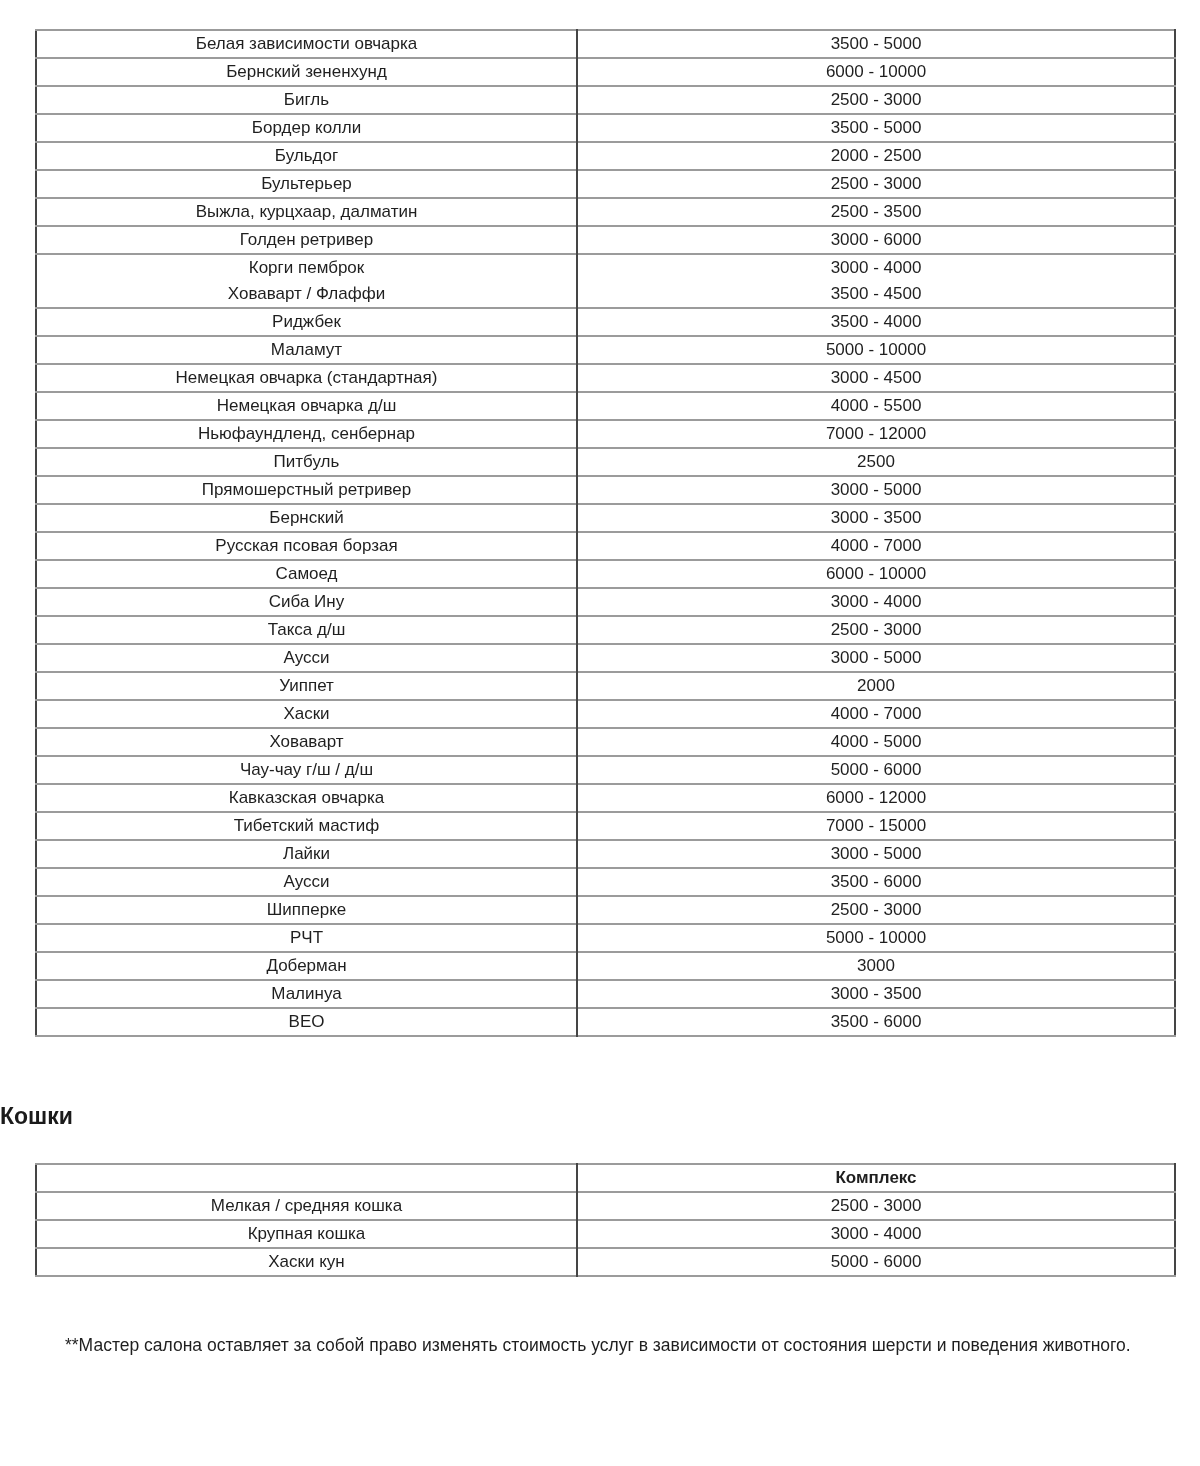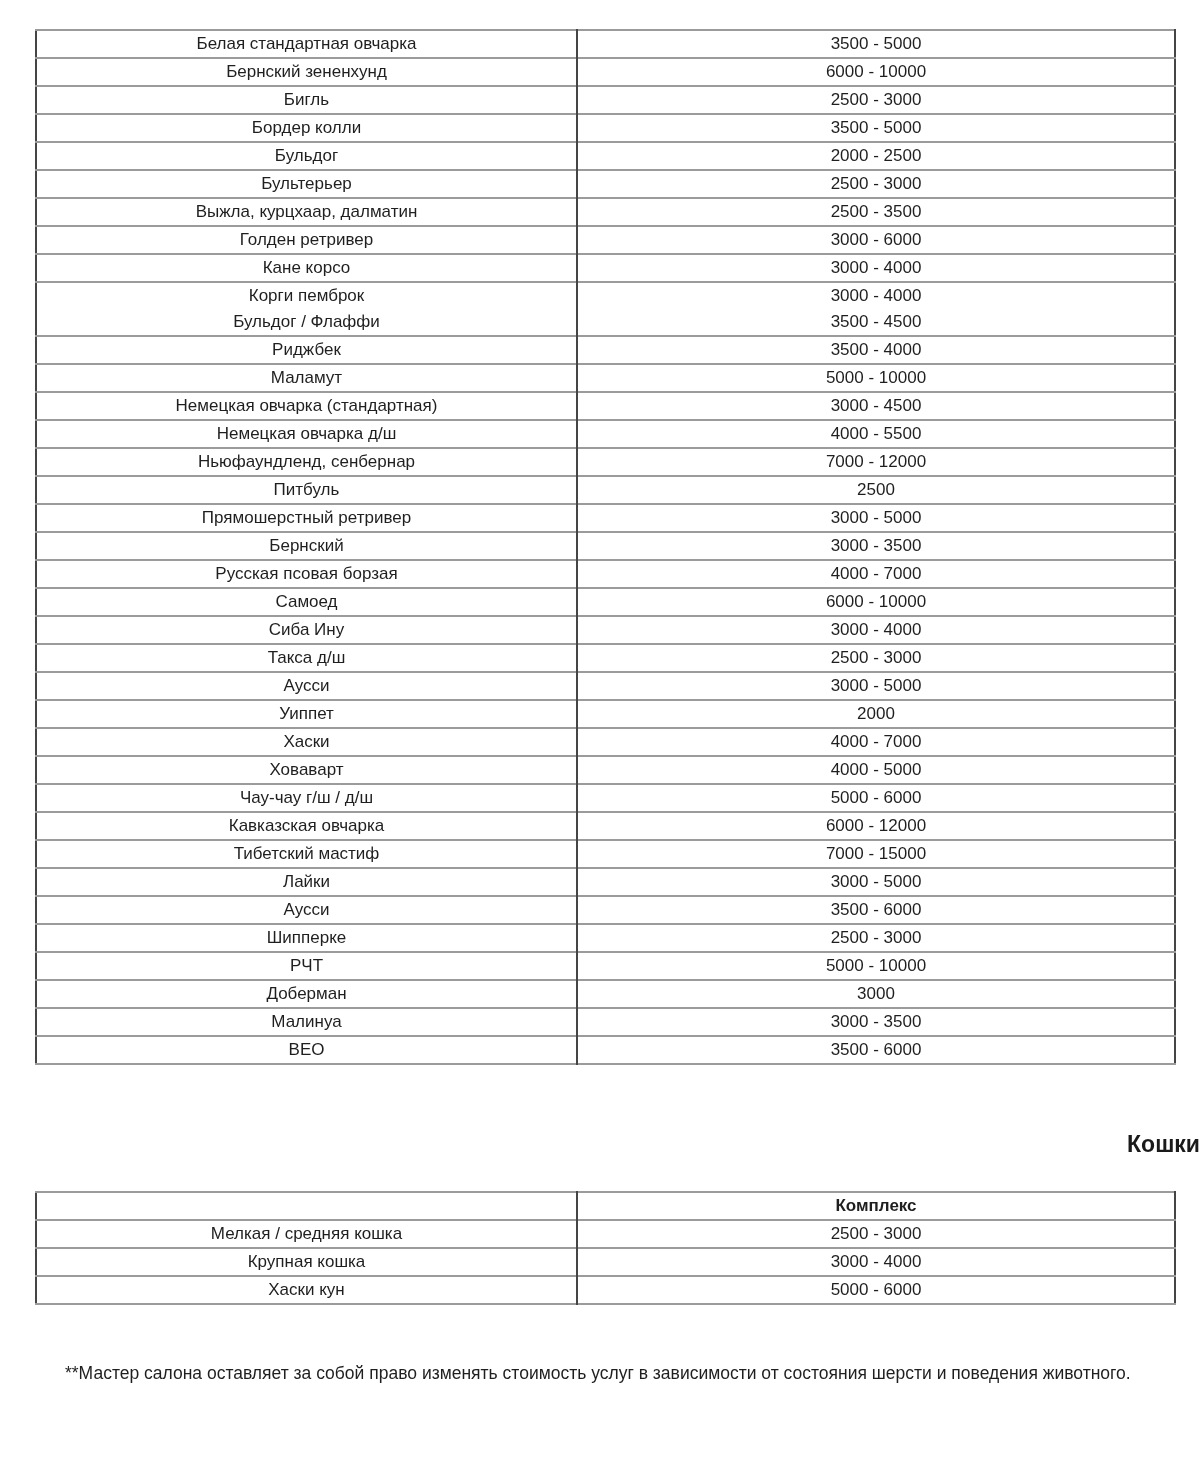--- a/index.html
+++ b/index.html
@@ -46,21 +46,21 @@
   table.price-table th:first-child {
     border-right: 2px solid #454545;
     width: 531px;
   }
   #dog-table {
     margin-top: 29px;
   }
   .section-title {
     margin-top: 64px;
     margin-bottom: 0;
-    text-align: right;
+    text-align: left;
     font-size: 23px;
     font-weight: bold;
     color: #1a1a1a;
     line-height: 30px;
   }
   #cat-table {
     margin-top: 32px;
   }
   #cat-table th {
     font-weight: bold;
@@ -75,21 +75,21 @@
   }
 </style>
 </head>
 <body>
 
 <div class="page">
 
   <table class="price-table" id="dog-table">
     <tbody>
         <tr>
-          <td><span>Белая стандартная овчарка</span></td>
+          <td><span>Белая зависимости овчарка</span></td>
           <td><span>3500 - 5000</span></td>
         </tr>
         <tr>
           <td><span>Бернский зененхунд</span></td>
           <td><span>6000 - 10000</span></td>
         </tr>
         <tr>
           <td><span>Бигль</span></td>
           <td><span>2500 - 3000</span></td>
         </tr>
@@ -107,25 +107,21 @@
         </tr>
         <tr>
           <td><span>Выжла, курцхаар, далматин</span></td>
           <td><span>2500 - 3500</span></td>
         </tr>
         <tr>
           <td><span>Голден ретривер</span></td>
           <td><span>3000 - 6000</span></td>
         </tr>
         <tr>
-          <td><span>Кане корсо</span></td>
-          <td><span>3000 - 4000</span></td>
-        </tr>
-        <tr>
-          <td><span>Корги пемброк</span><br><span>Бульдог / Флаффи</span></td>
+          <td><span>Корги пемброк</span><br><span>Ховаварт / Флаффи</span></td>
           <td><span>3000 - 4000</span><br><span>3500 - 4500</span></td>
         </tr>
         <tr>
           <td><span>Риджбек</span></td>
           <td><span>3500 - 4000</span></td>
         </tr>
         <tr>
           <td><span>Маламут</span></td>
           <td><span>5000 - 10000</span></td>
         </tr>

